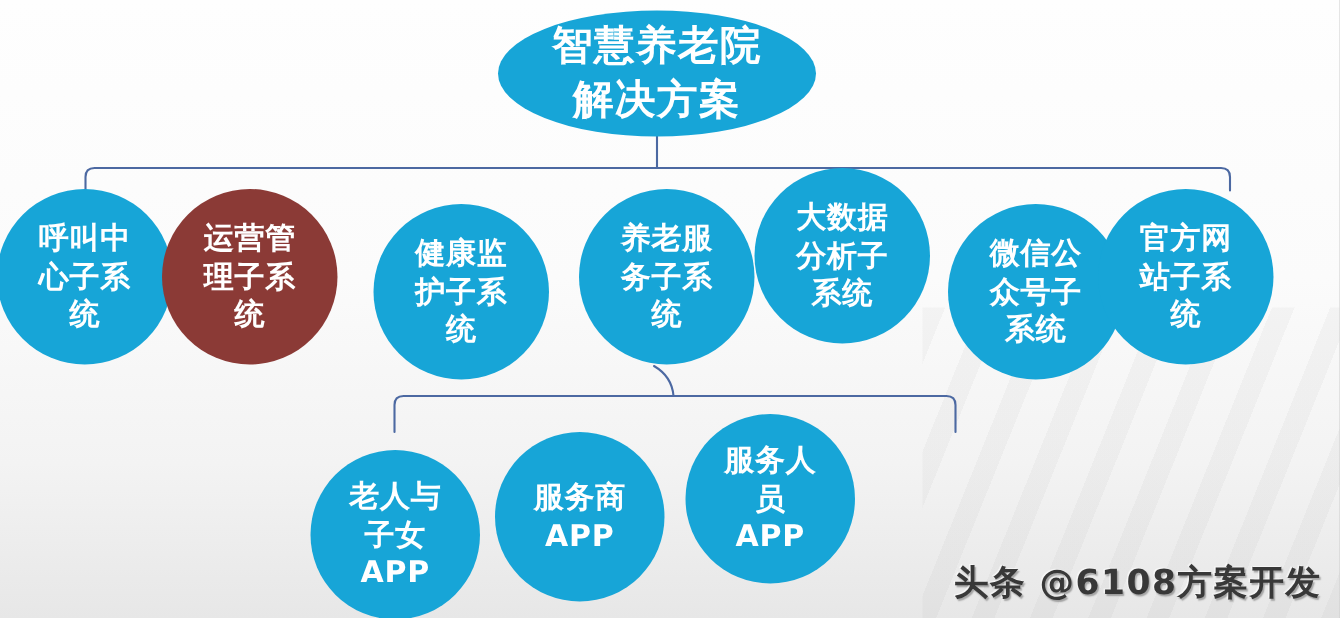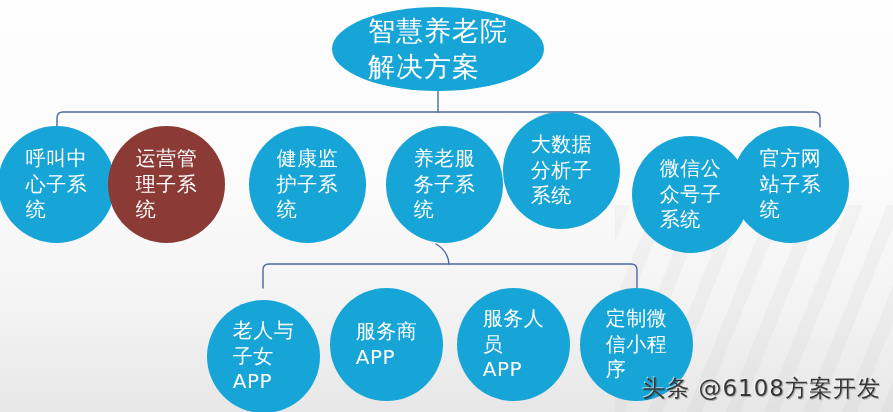--- a/index.html
+++ b/index.html
@@ -37,41 +37,42 @@
     fill: none;
     stroke: #4c69a2;
     stroke-width: 1.4;
     stroke-linecap: round;
   }
   .node {
     position: absolute;
     display: flex;
     align-items: center;
     justify-content: center;
+    text-align: center;
     color: #ffffff;
-    font-weight: normal;
+    font-weight: bold;
     white-space: pre-line;
     line-height: 1.28;
     border-radius: 50%;
   }
   .node--root {
     font-size: 27px;
     line-height: 1.35;
     letter-spacing: 1px;
   }
   .node--circle {
     font-size: 20px;
     letter-spacing: 0.5px;
   }
   .watermark {
     position: absolute;
     right: 12px;
     bottom: 8px;
     font-size: 23px;
-    font-weight: normal;
+    font-weight: bold;
     color: #383838;
     letter-spacing: 1px;
     text-shadow: -1px -1px 0 rgba(255,255,255,0.55), 1px 1px 1px rgba(0,0,0,0.3);
     z-index: 5;
     margin-top: 16px;
   }
 </style>
 </head>
 <body>
 
@@ -90,21 +91,21 @@
 解决方案</div>
 
   <div class="node node--circle" style="left: -2px; top: 126px; width: 117px; height: 117px; background-color: rgb(23, 165, 215);">呼叫中
 心子系
 统</div>
 
   <div class="node node--circle" style="left: 108px; top: 126px; width: 117px; height: 117px; background-color: rgb(139, 58, 54);">运营管
 理子系
 统</div>
 
-  <div class="node node--circle" style="left: 249px; top: 126px; width: 117px; height: 117px; background-color: rgb(23, 165, 215);">健康监
+  <div class="node node--circle" style="left: 249px; top: 136px; width: 117px; height: 117px; background-color: rgb(23, 165, 215);">健康监
 护子系
 统</div>
 
   <div class="node node--circle" style="left: 386px; top: 126px; width: 117px; height: 117px; background-color: rgb(23, 165, 215);">养老服
 务子系
 统</div>
 
   <div class="node node--circle" style="left: 503px; top: 112px; width: 117px; height: 117px; background-color: rgb(23, 165, 215);">大数据
 分析子
 系统</div>
@@ -117,23 +118,20 @@
 站子系
 统</div>
 
   <div class="node node--circle" style="left: 207px; top: 300px; width: 113px; height: 113px; background-color: rgb(23, 165, 215);">老人与
 子女
 APP</div>
 
   <div class="node node--circle" style="left: 330px; top: 288px; width: 113px; height: 113px; background-color: rgb(23, 165, 215);">服务商
 APP</div>
 
-  <div class="node node--circle" style="left: 457px; top: 288px; width: 113px; height: 113px; background-color: rgb(23, 165, 215);">服务人
+  <div class="node node--circle" style="left: 457px; top: 276px; width: 113px; height: 113px; background-color: rgb(23, 165, 215);">服务人
 员
 APP</div>
 
-  <div class="node node--circle" style="left: 580px; top: 288px; width: 113px; height: 113px; background-color: rgb(23, 165, 215);">定制微
-信小程
-序</div>
 
   <div class="watermark">头条 @6108方案开发</div>
 
 </div>
 
 </body></html>

